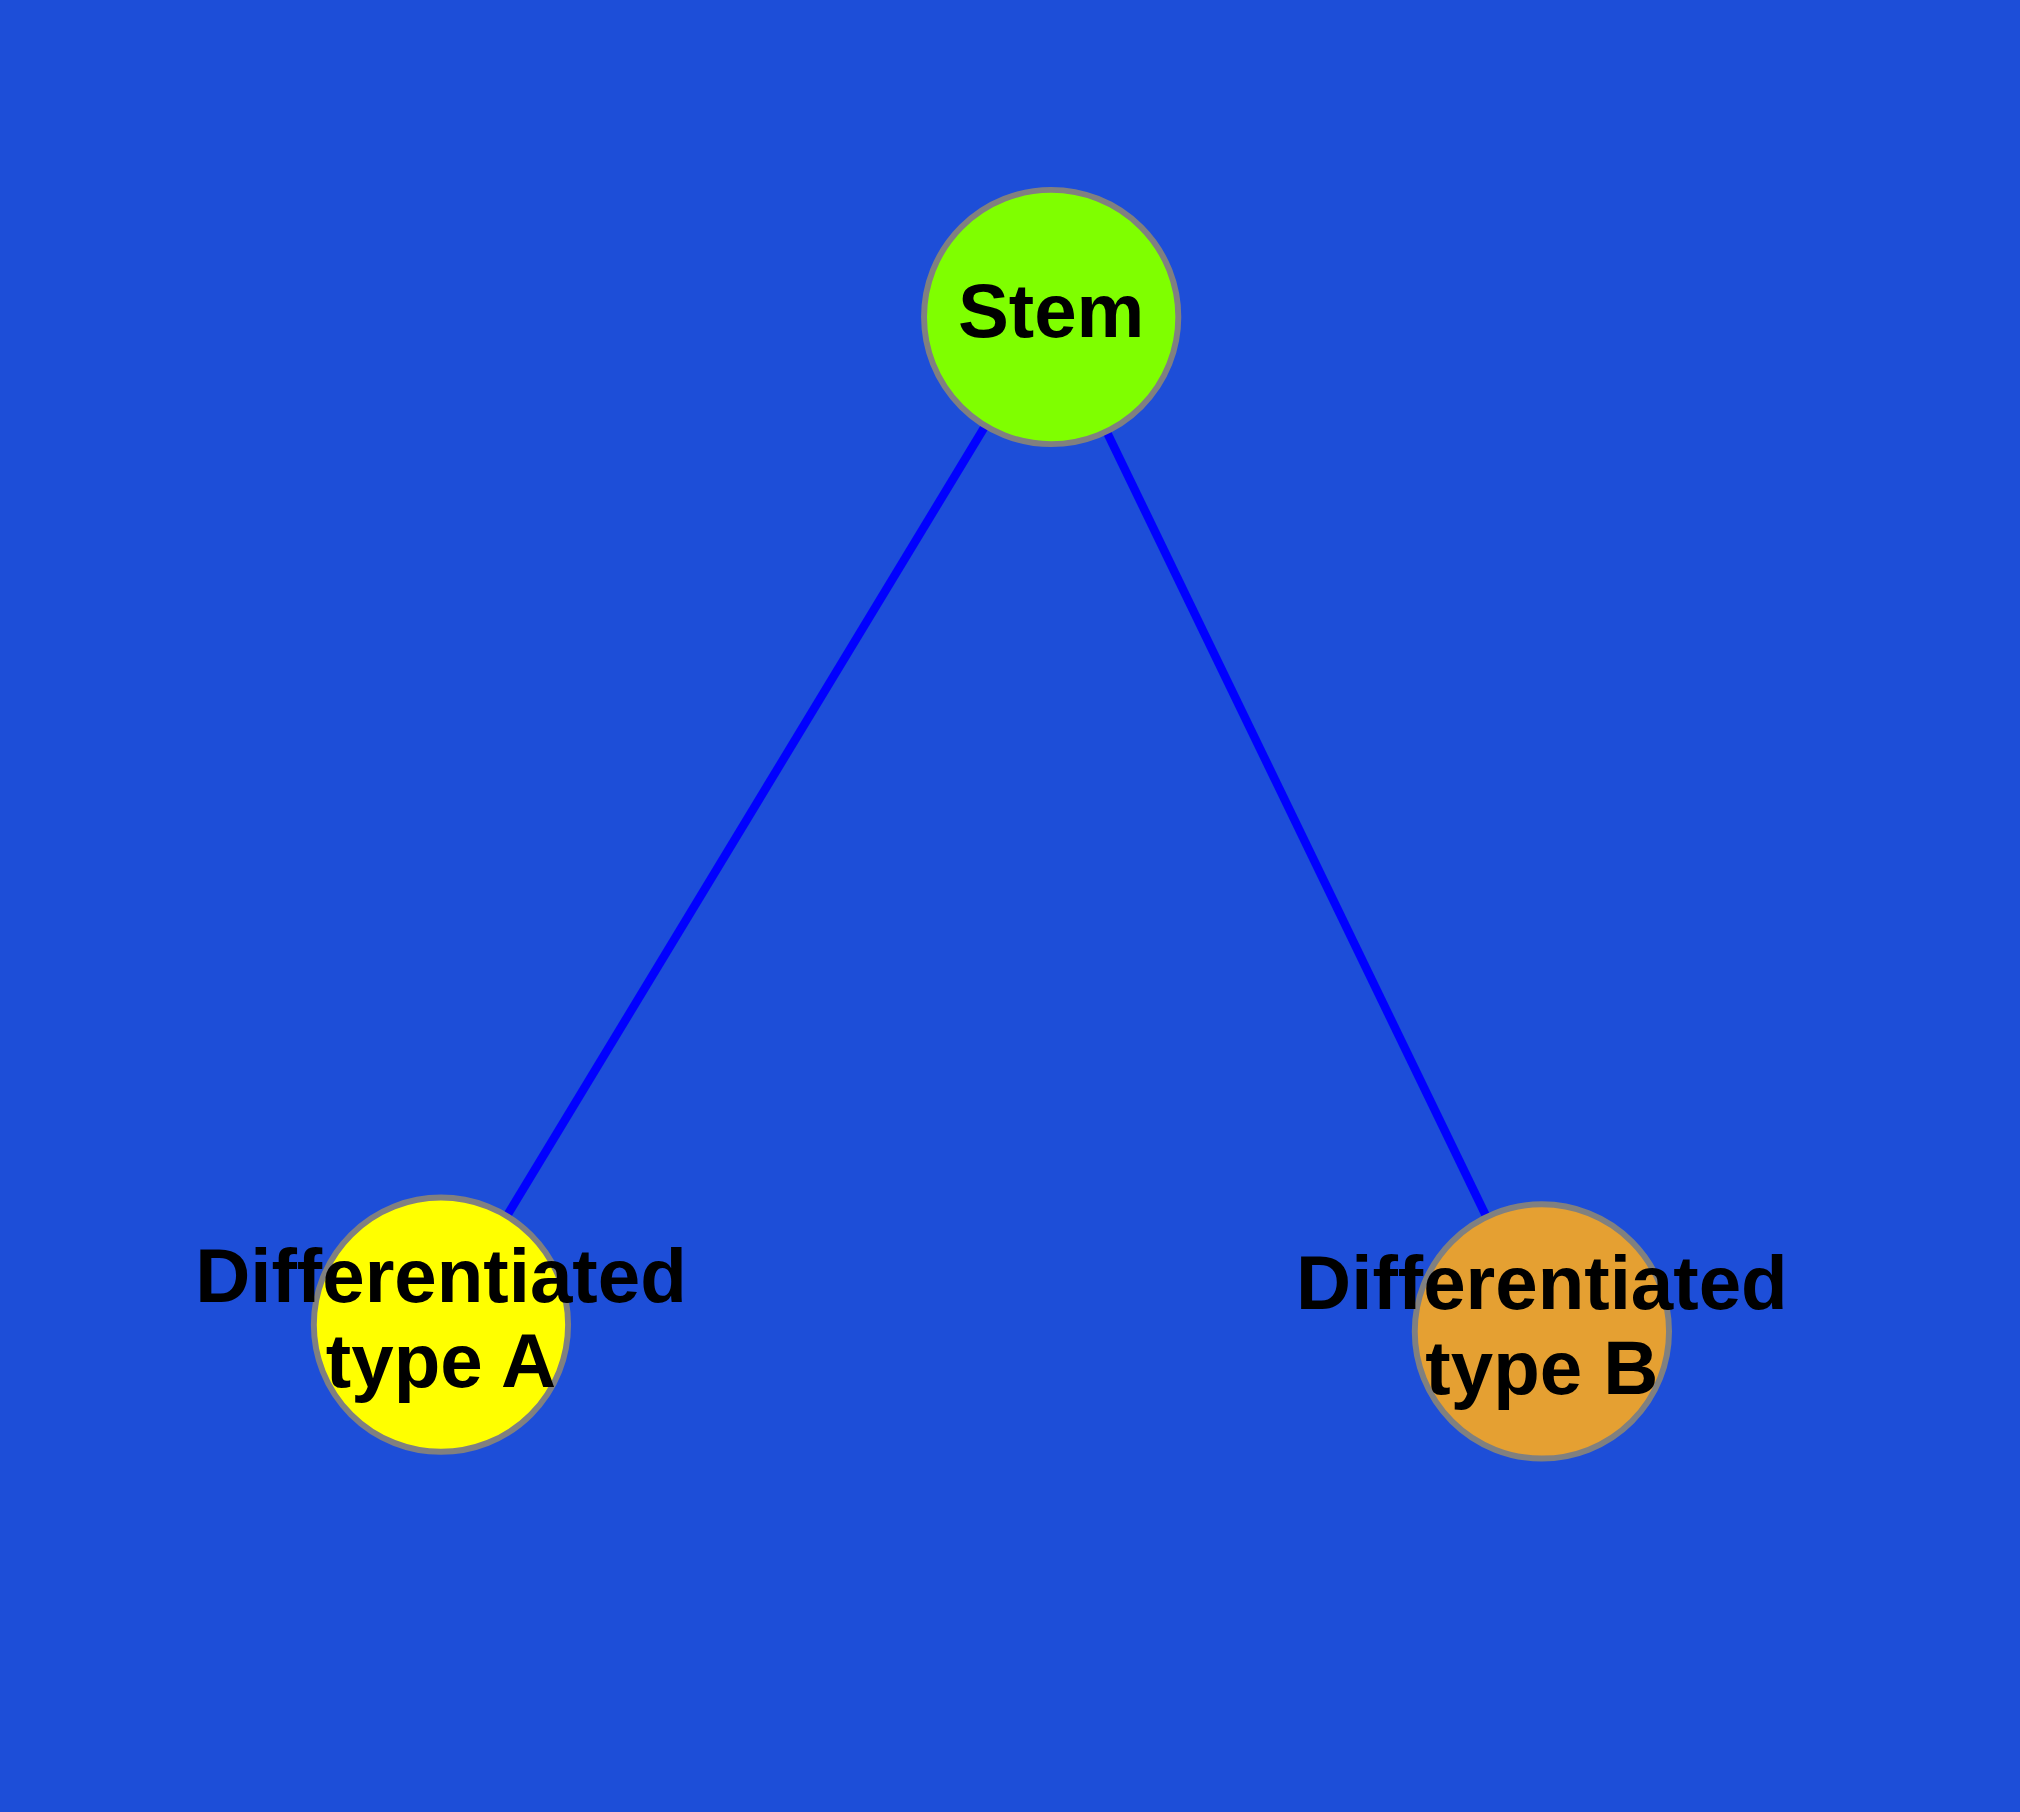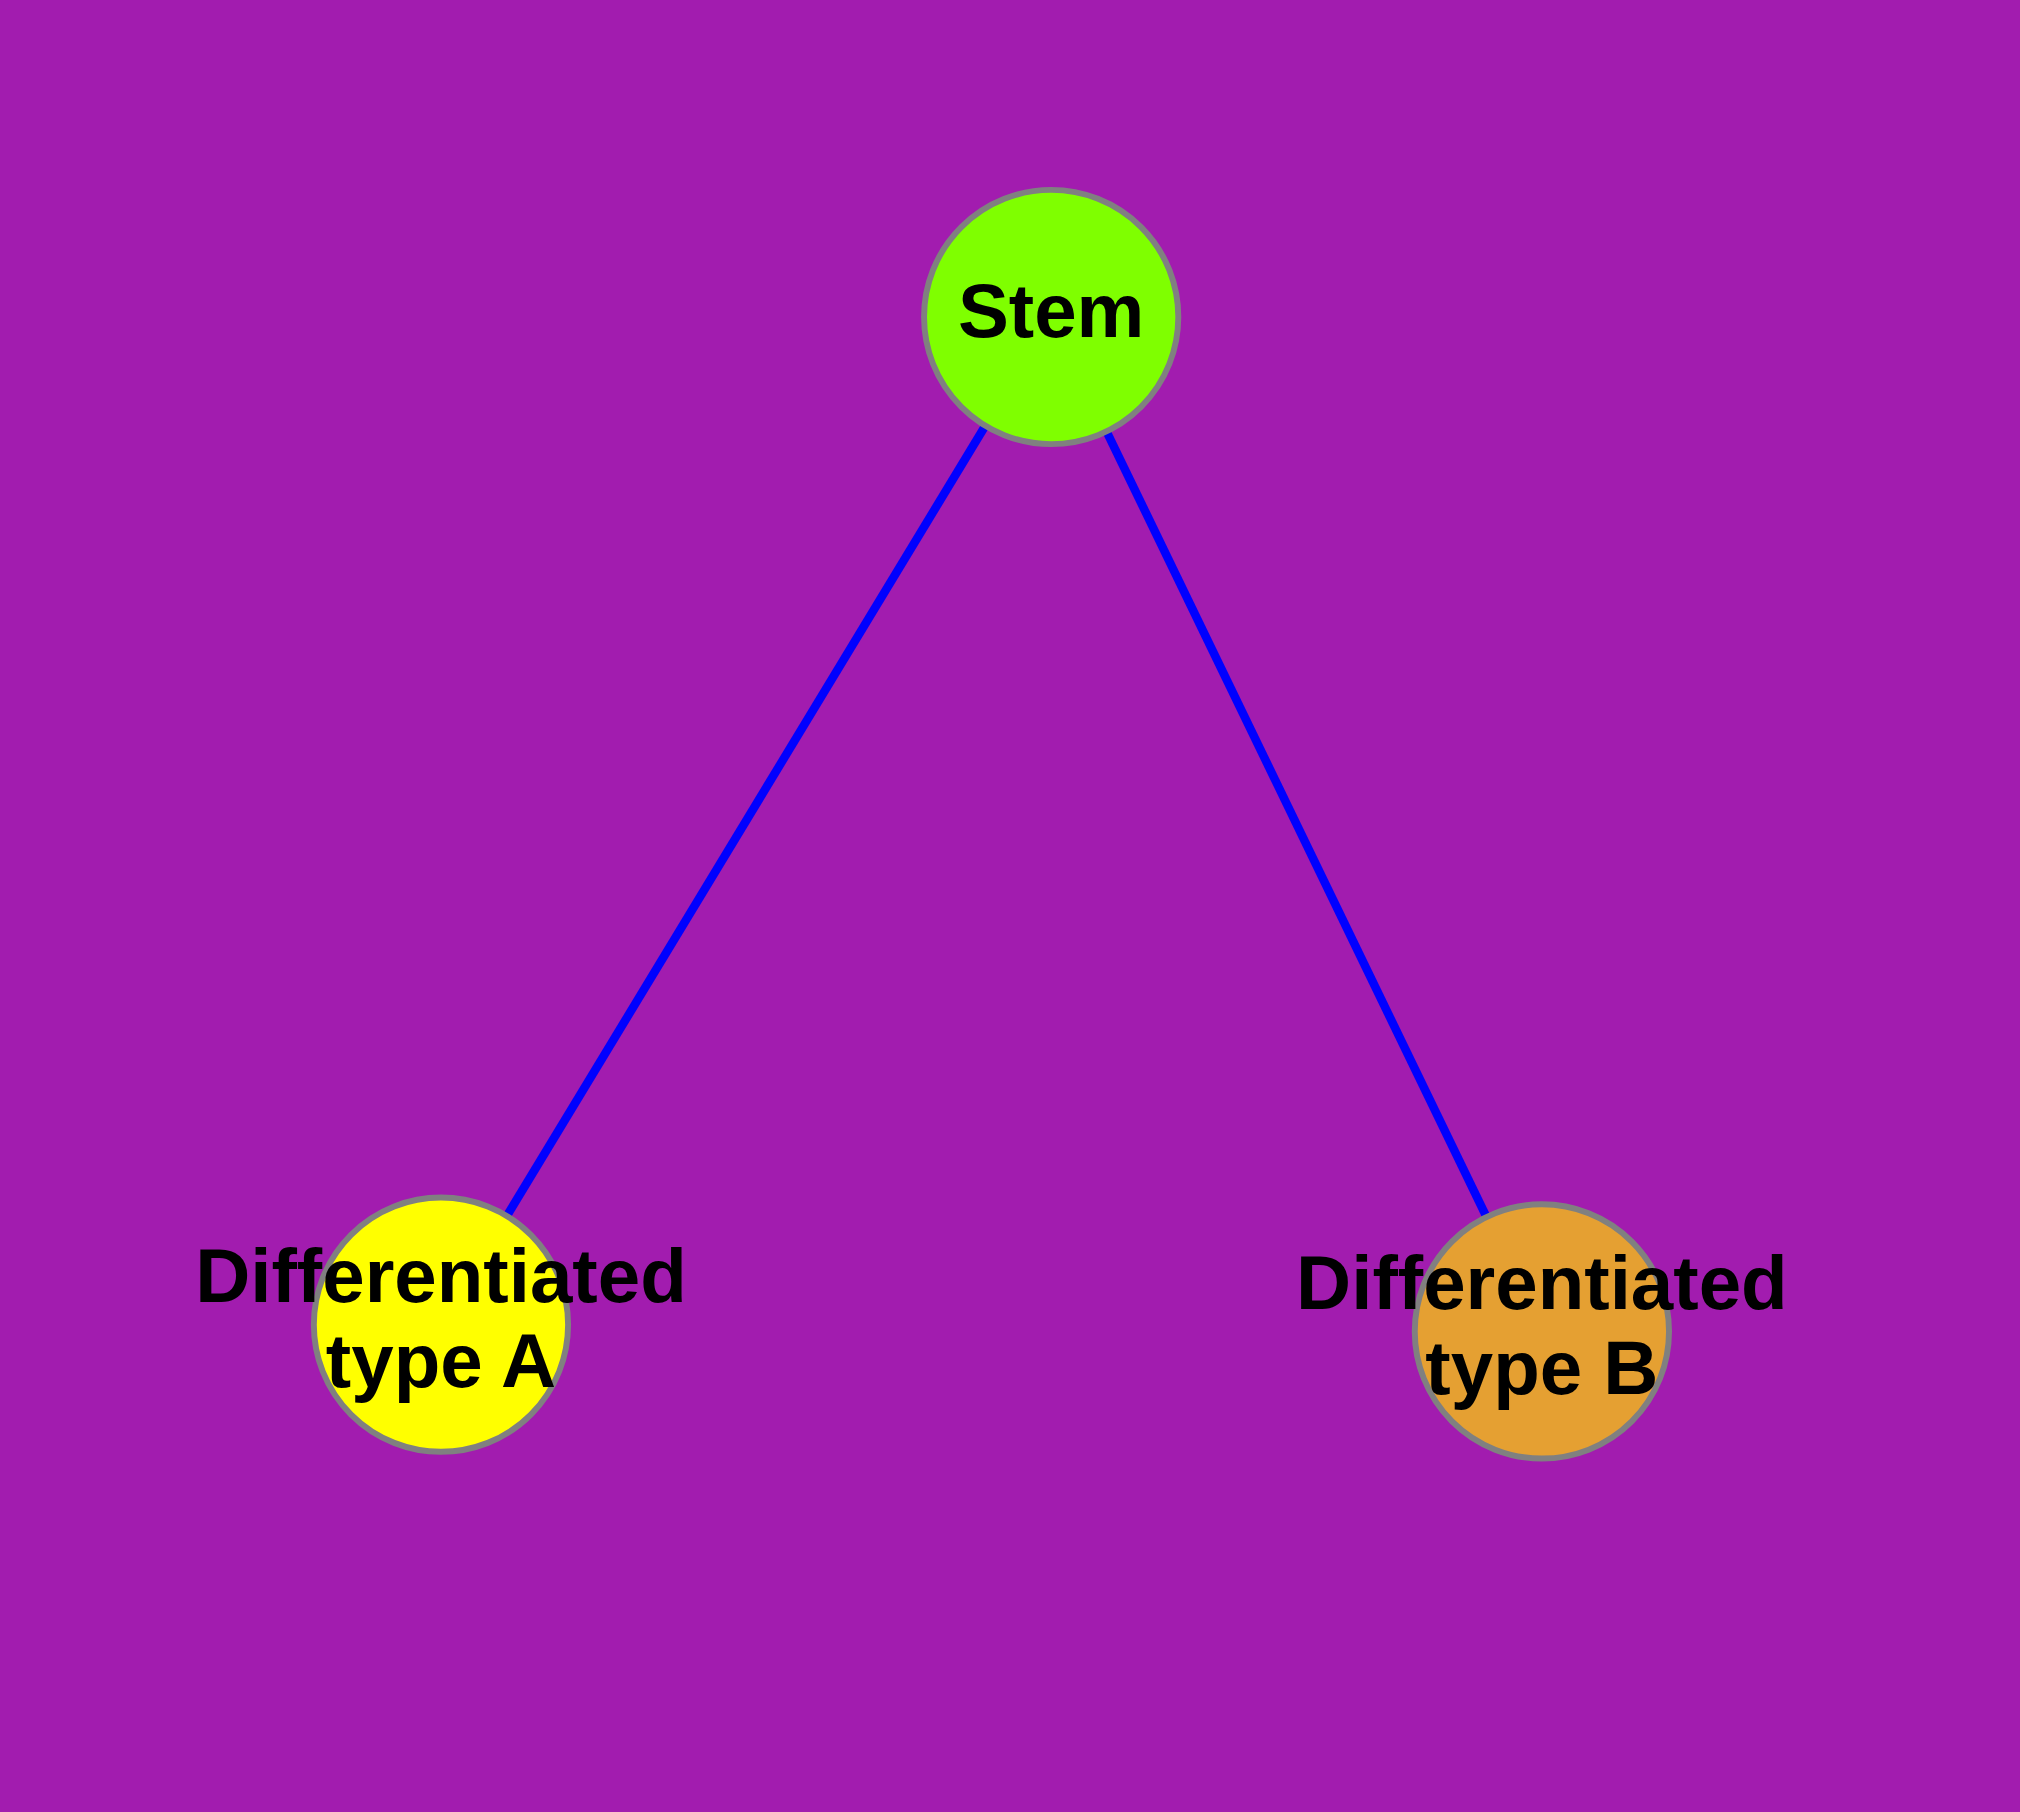--- a/index.html
+++ b/index.html
@@ -27,21 +27,21 @@
     font-family: "Liberation Sans", sans-serif;
     font-weight: bold;
     fill: #000000;
     text-anchor: middle;
     dominant-baseline: middle;
   }
 </style>
 </head>
 <body>
 
-<div id="canvas" style="width: 2021px; height: 1812px; background: #a21caf;">
+<div id="canvas" style="width: 2021px; height: 1812px; background: #1d4ed8;">
   <svg id="graph-svg" viewBox="0 0 2384 2138">
 
     <g>
       <line class="graph-edge" x1="1240" y1="374" x2="520" y2="1563" stroke="#0000ff" stroke-width="10" stroke-linecap="butt"></line>
       <line class="graph-edge" x1="1240" y1="374" x2="1819" y2="1571" stroke="#0000ff" stroke-width="10" stroke-linecap="butt"></line>
     </g>
 
     <g>
 
       <g>

